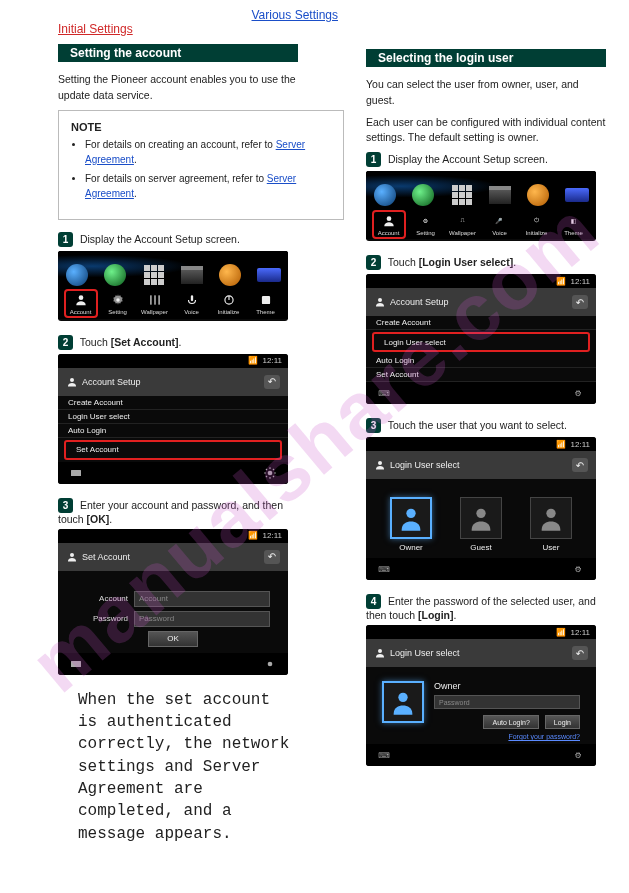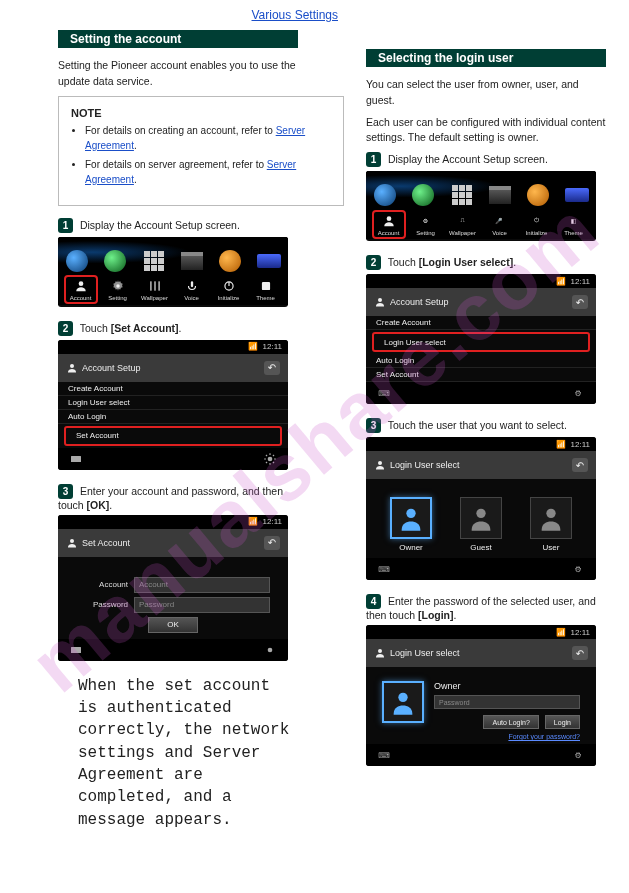--- a/index.html
+++ b/index.html
@@ -116,20 +116,21 @@
   
   svg { display:block; }
 </style>
 </head>
 <body>
 
 <div class="page">
 
   <div class="col col-left">
     <div class="section-link">Various Settings</div>
+    <div class="section-red">Initial Settings</div>
 
     <div class="heading-bar">Setting the account</div>
 
     <div class="body-text">Setting the Pioneer account enables you to use the update data service.</div>
 
     <div class="note-box">
       <div class="note-title">NOTE</div>
       <ul>
         <li>
           <span>For details on creating an account, refer to </span>

